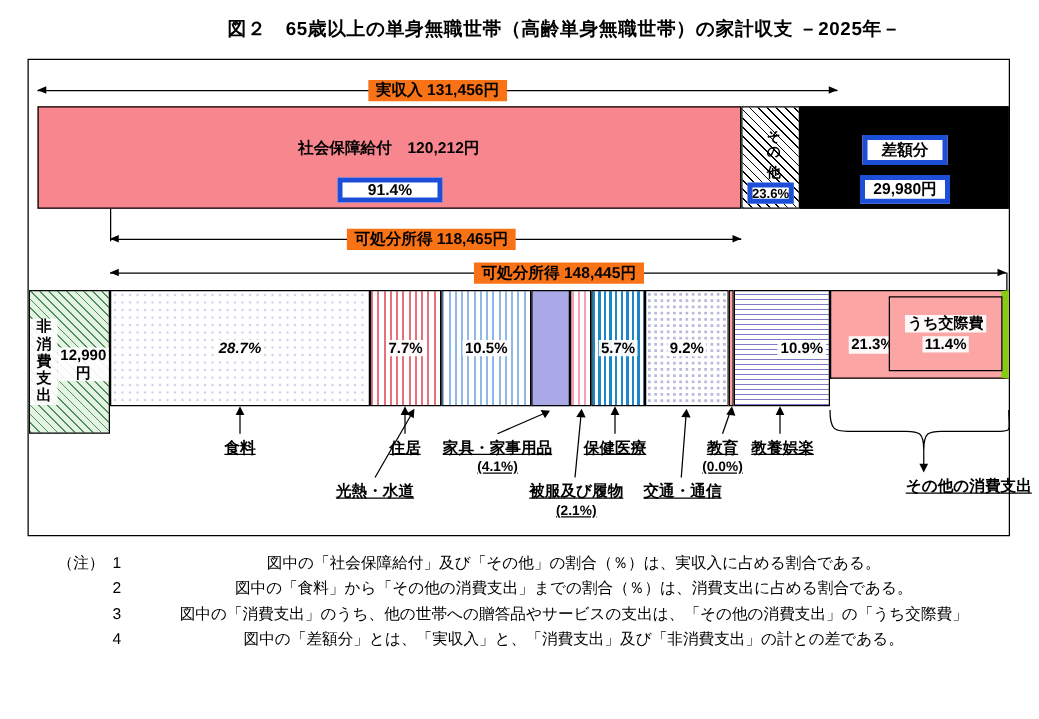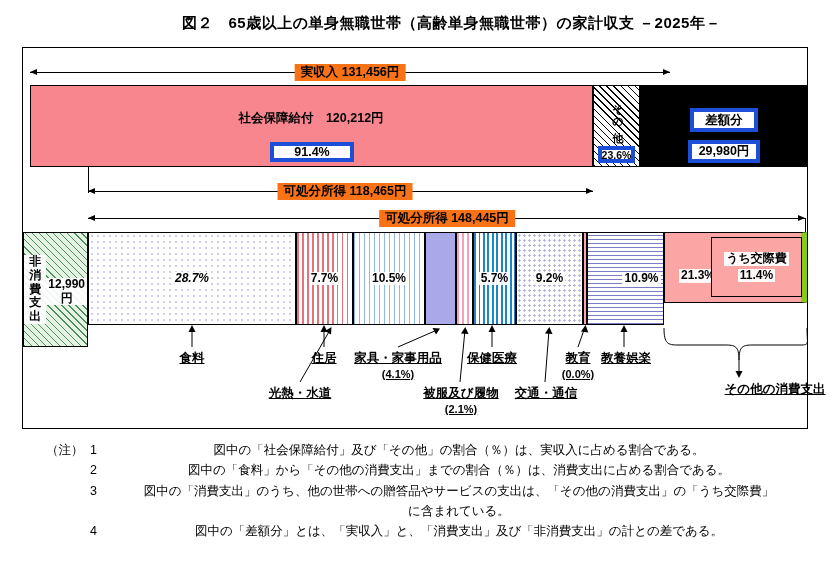--- a/index.html
+++ b/index.html
@@ -241,21 +241,16 @@
     <div class="nnum">2</div>
     <div class="ntxt">図中の「食料」から「その他の消費支出」までの割合（％）は、消費支出に占める割合である。</div>
   </div>
   <div class="row">
     <div class="nlabel"></div>
     <div class="nnum">3</div>
     <div class="ntxt">図中の「消費支出」のうち、他の世帯への贈答品やサービスの支出は、「その他の消費支出」の「うち交際費」</div>
   </div>
   <div class="row">
     <div class="nlabel"></div>
-    <div class="nnum"></div>
-    <div class="ntxt">に含まれている。</div>
-  </div>
-  <div class="row">
-    <div class="nlabel"></div>
     <div class="nnum">4</div>
     <div class="ntxt">図中の「差額分」とは、「実収入」と、「消費支出」及び「非消費支出」の計との差である。</div>
   </div>
 </div>
 
 </body></html>

